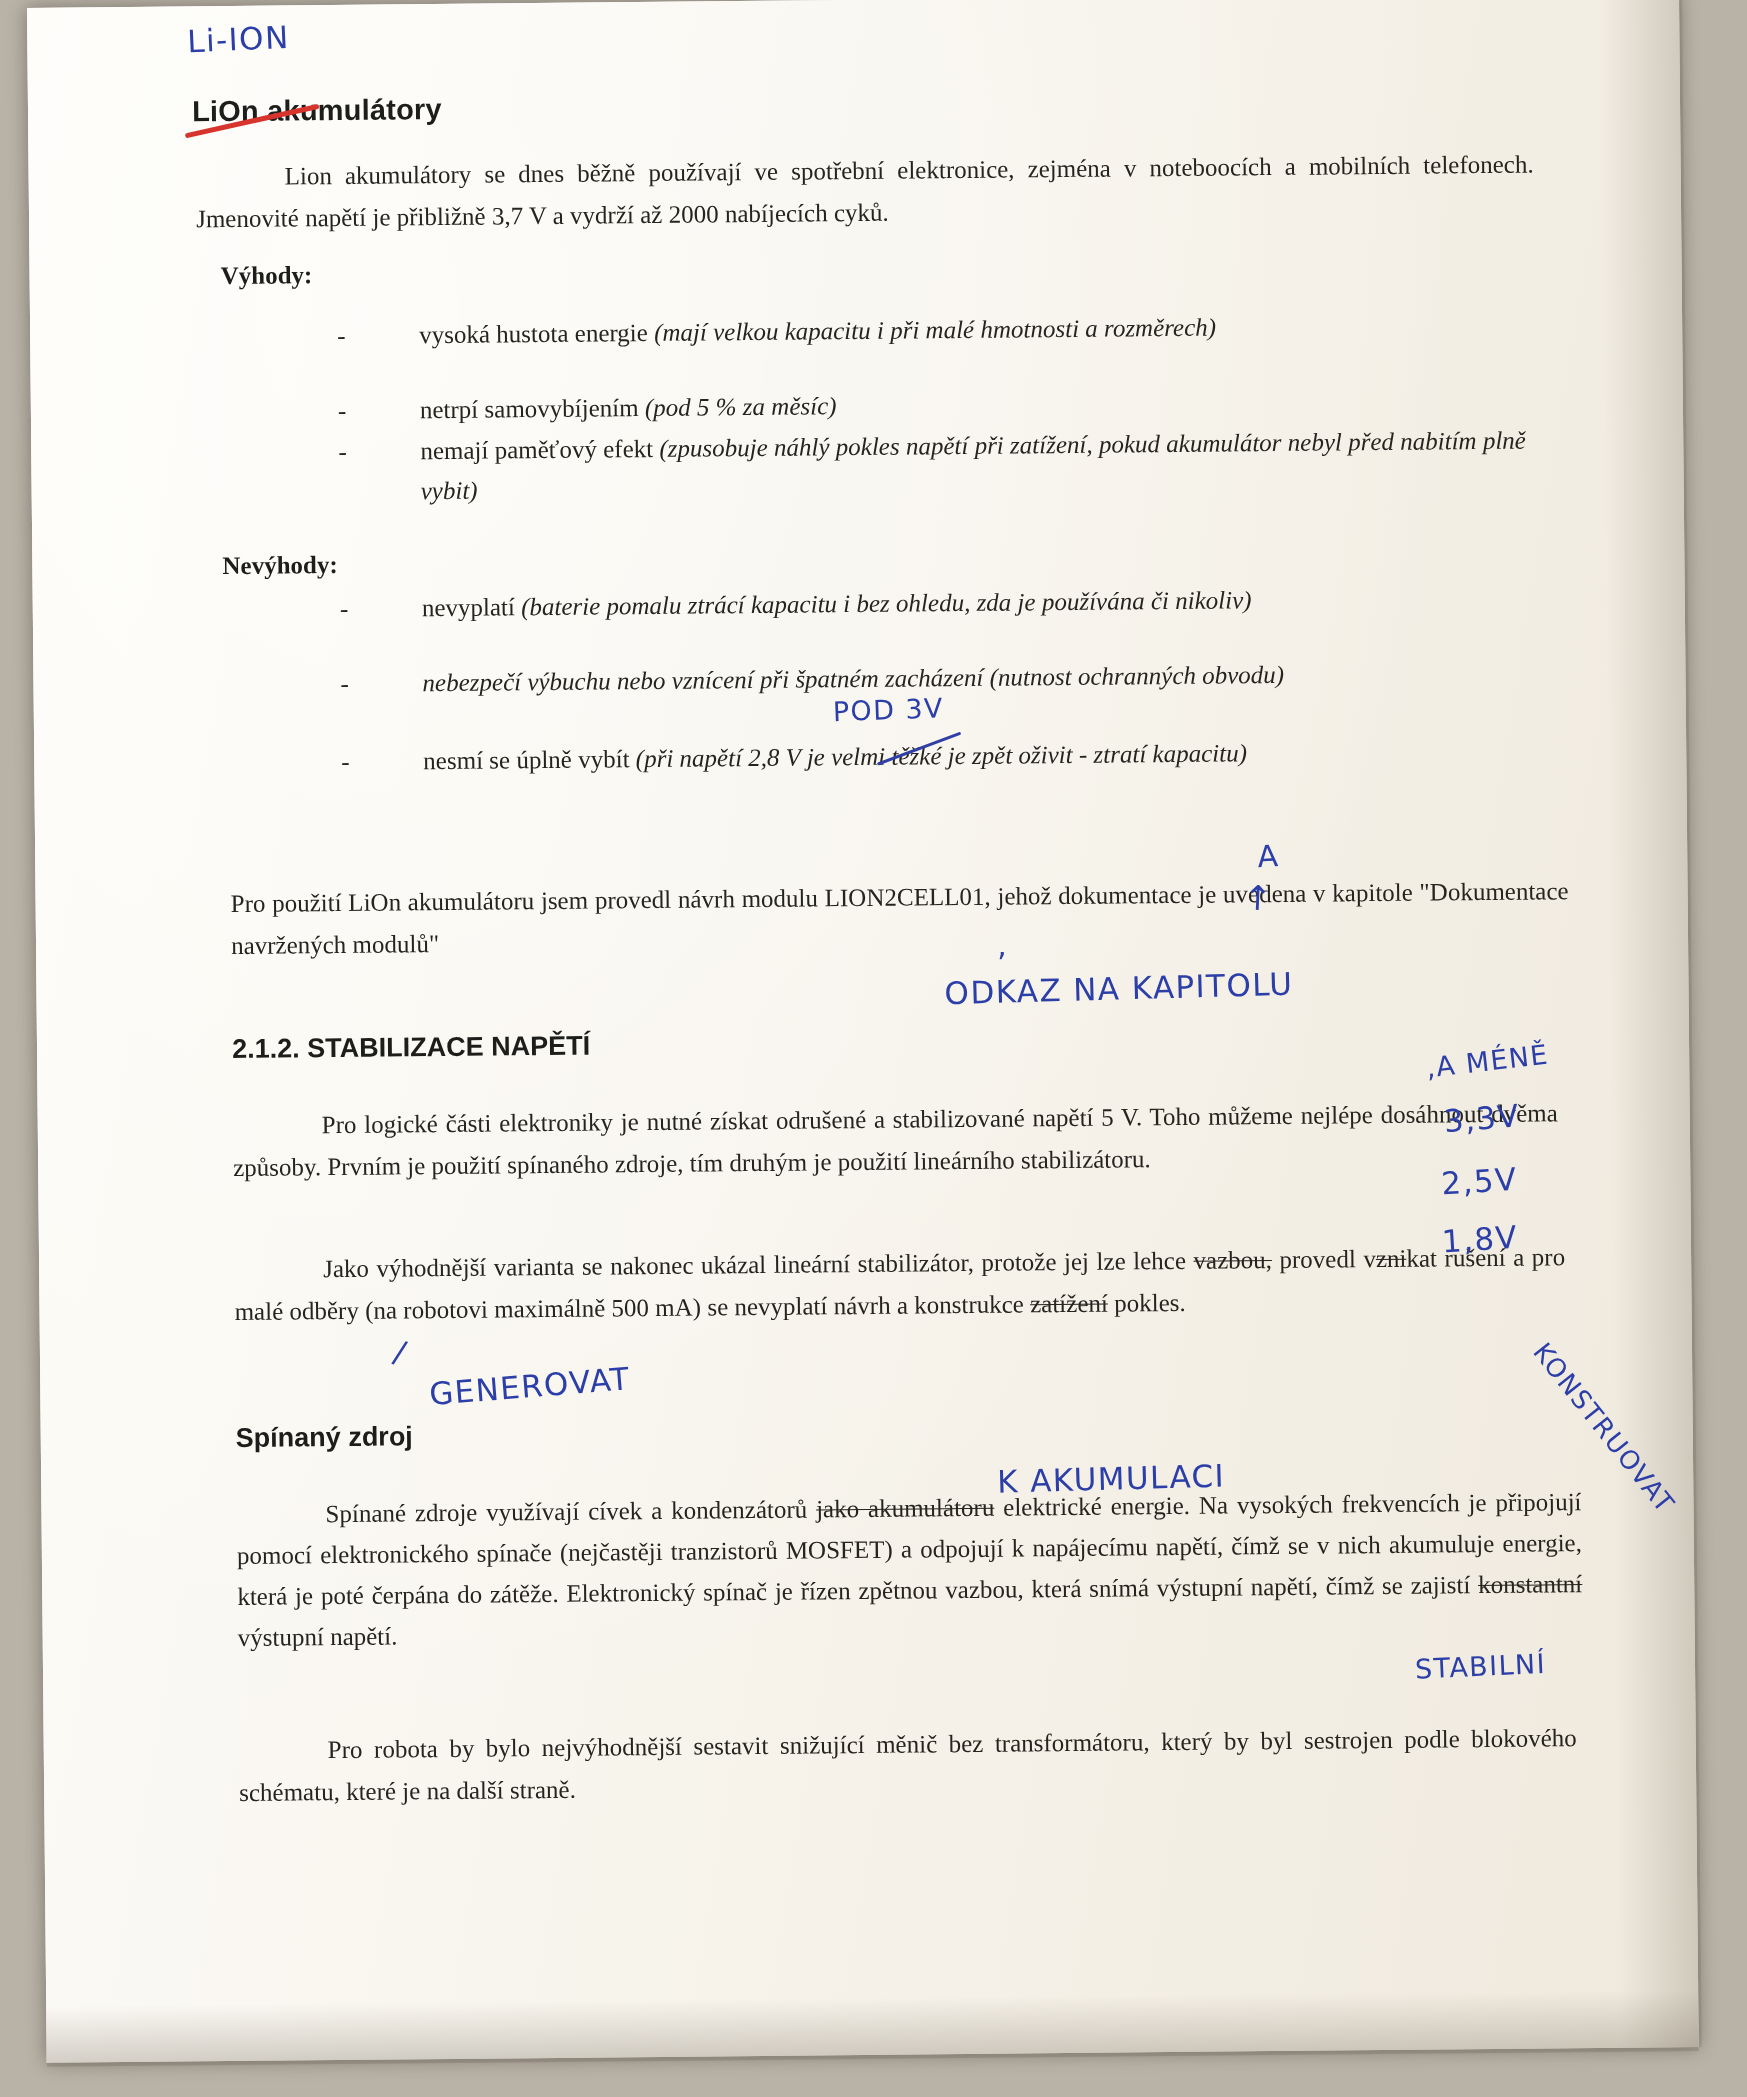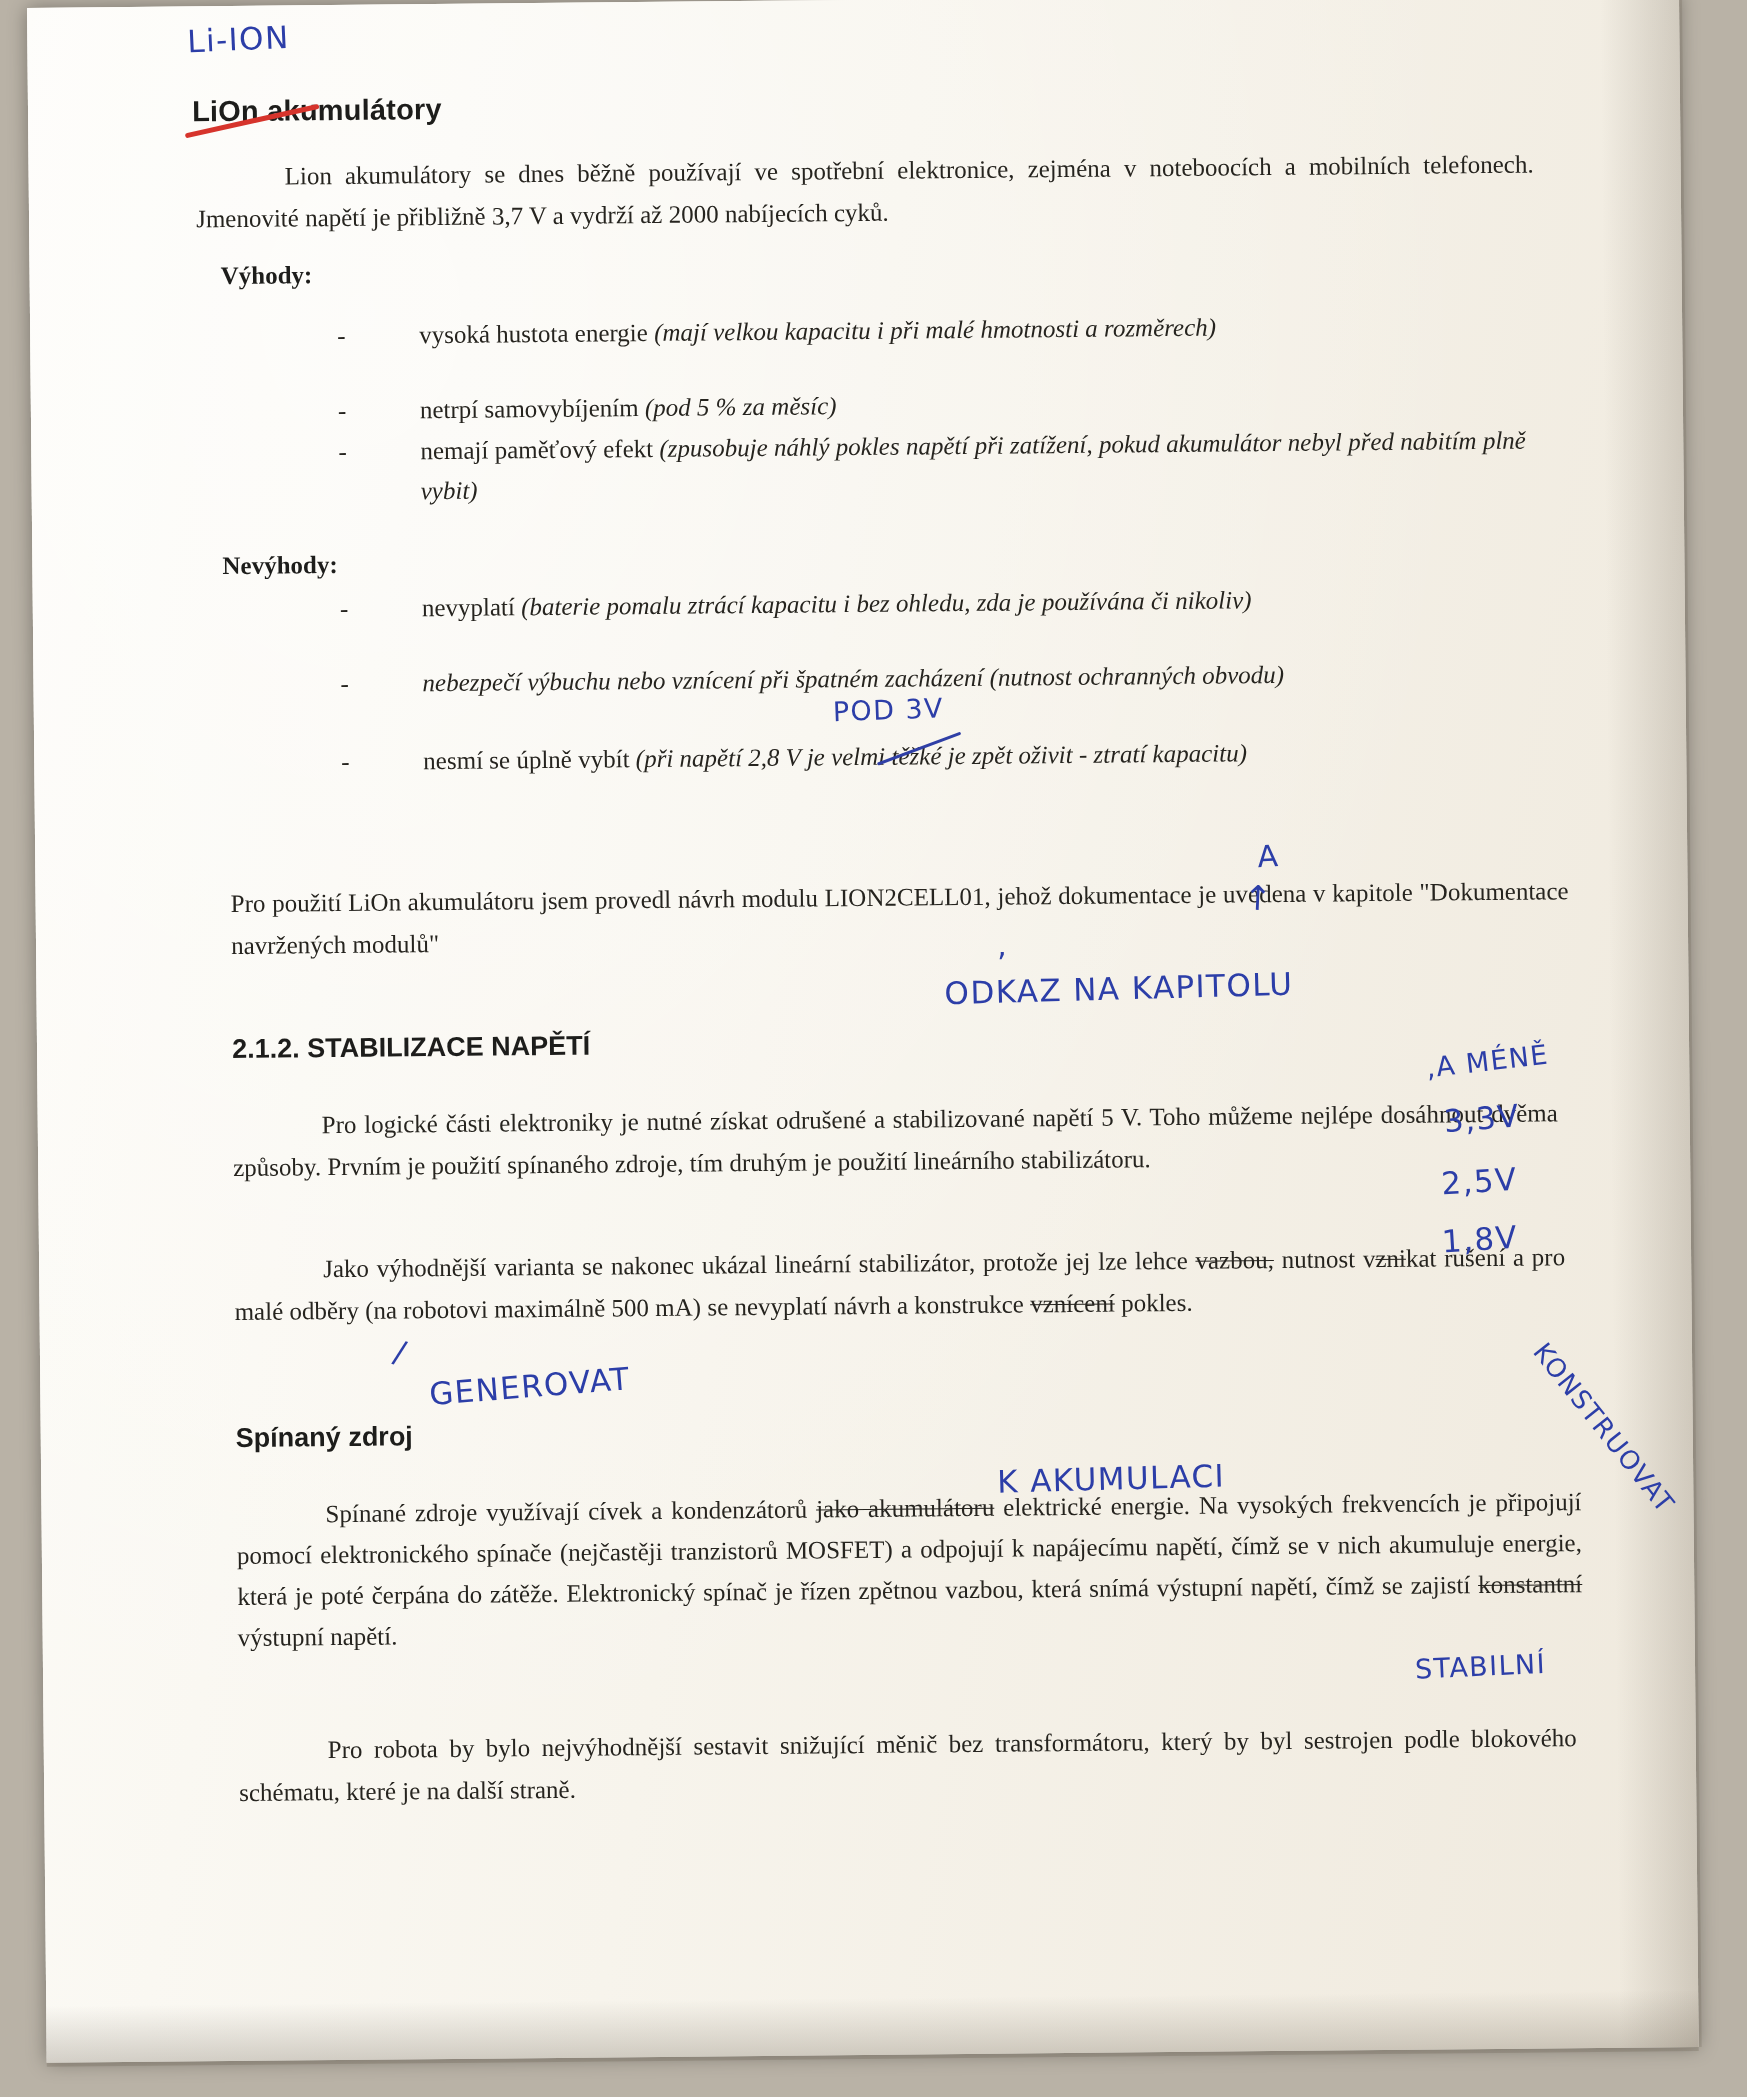--- a/index.html
+++ b/index.html
@@ -179,21 +179,21 @@
 
       <div class="para" style="left:195px; top:877px; width:1338px;">Pro použití LiOn akumulátoru jsem provedl návrh modulu LION2CELL01, jehož dokumentace je uvedena v kapitole "Dokumentace navržených modulů"</div>
 
       <div class="h-sub" style="left:195px; top:1028px;">2.1.2. STABILIZACE NAPĚTÍ</div>
 
       <div class="para" style="left:195px; top:1099px; width:1325px;">
         <span class="ind"></span><span>Pro logické části elektroniky je nutné získat odrušené a stabilizované napětí 5 V. Toho můžeme nejlépe dosáhnout dvěma způsoby. Prvním je použití spínaného zdroje, tím druhým je použití lineárního stabilizátoru.</span>
       </div>
 
       <div class="para" style="left:195px; top:1243px; width:1331px;">
-        <span class="ind"></span><span>Jako výhodnější varianta se nakonec ukázal lineární stabilizátor, protože jej lze lehce </span><span class="strike">vazbou,</span><span> nutnost v</span><span class="strike">zni</span><span>kat rušení a pro malé odběry (na robotovi maximálně 500 mA) se nevyplatí návrh a konstrukce </span><span class="strike">vznícení</span><span> pokles.</span>
+        <span class="ind"></span><span>Jako výhodnější varianta se nakonec ukázal lineární stabilizátor, protože jej lze lehce </span><span class="strike">vazbou,</span><span> provedl v</span><span class="strike">zni</span><span>kat rušení a pro malé odběry (na robotovi maximálně 500 mA) se nevyplatí návrh a konstrukce </span><span class="strike">zatížení</span><span> pokles.</span>
       </div>
 
       <div class="h-sub" style="left:195px; top:1417px;">Spínaný zdroj</div>
 
       <div class="para" style="left:195px; top:1488px; width:1345px; line-height:41px;">
         <span class="ind"></span><span>Spínané zdroje využívají cívek a kondenzátorů </span><span class="strike">jako akumulátoru</span><span> elektrické energie. Na vysokých frekvencích je připojují pomocí elektronického spínače (nejčastěji tranzistorů MOSFET) a odpojují k napájecímu napětí, čímž se v nich akumuluje energie, která je poté čerpána do zátěže. Elektronický spínač je řízen zpětnou vazbou, která snímá výstupní napětí, čímž se zajistí </span><span class="strike">konstantní</span><span> výstupní napětí.</span>
       </div>
 
       <div class="para" style="left:195px; top:1724px; width:1338px;">
         <span class="ind"></span><span>Pro robota by bylo nejvýhodnější sestavit snižující měnič bez transformátoru, který by byl sestrojen podle blokového schématu, které je na další straně.</span>

